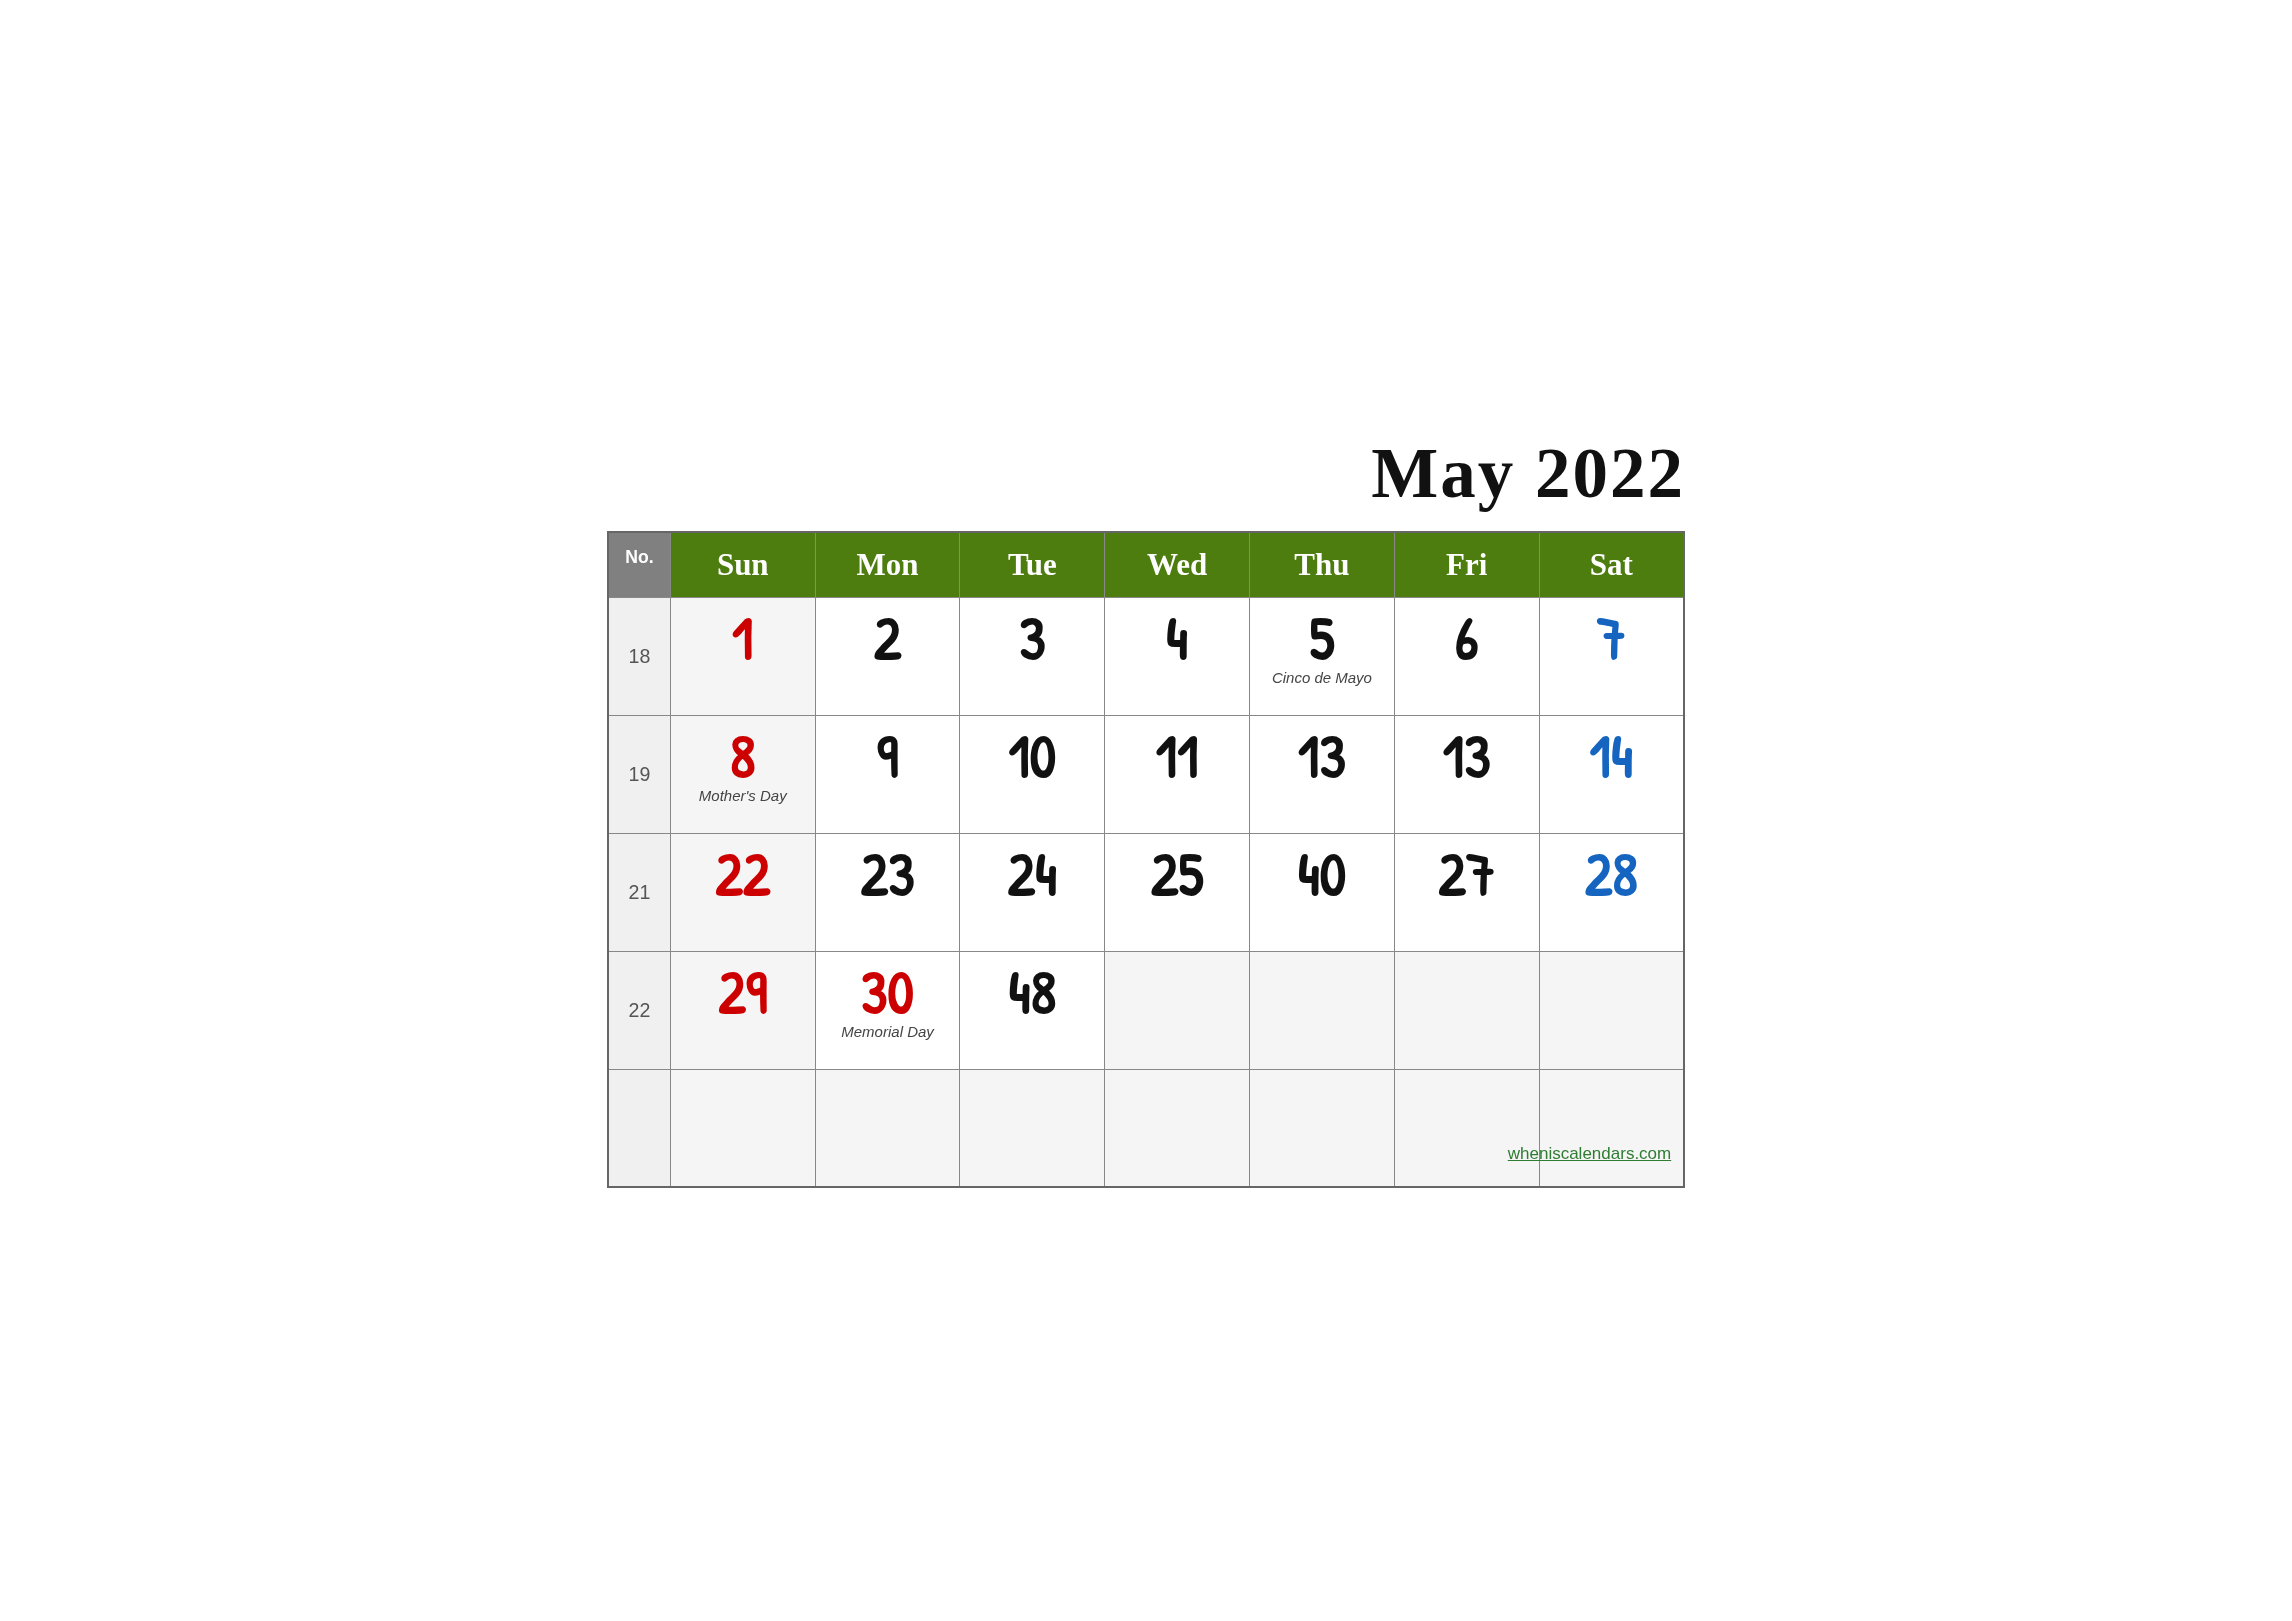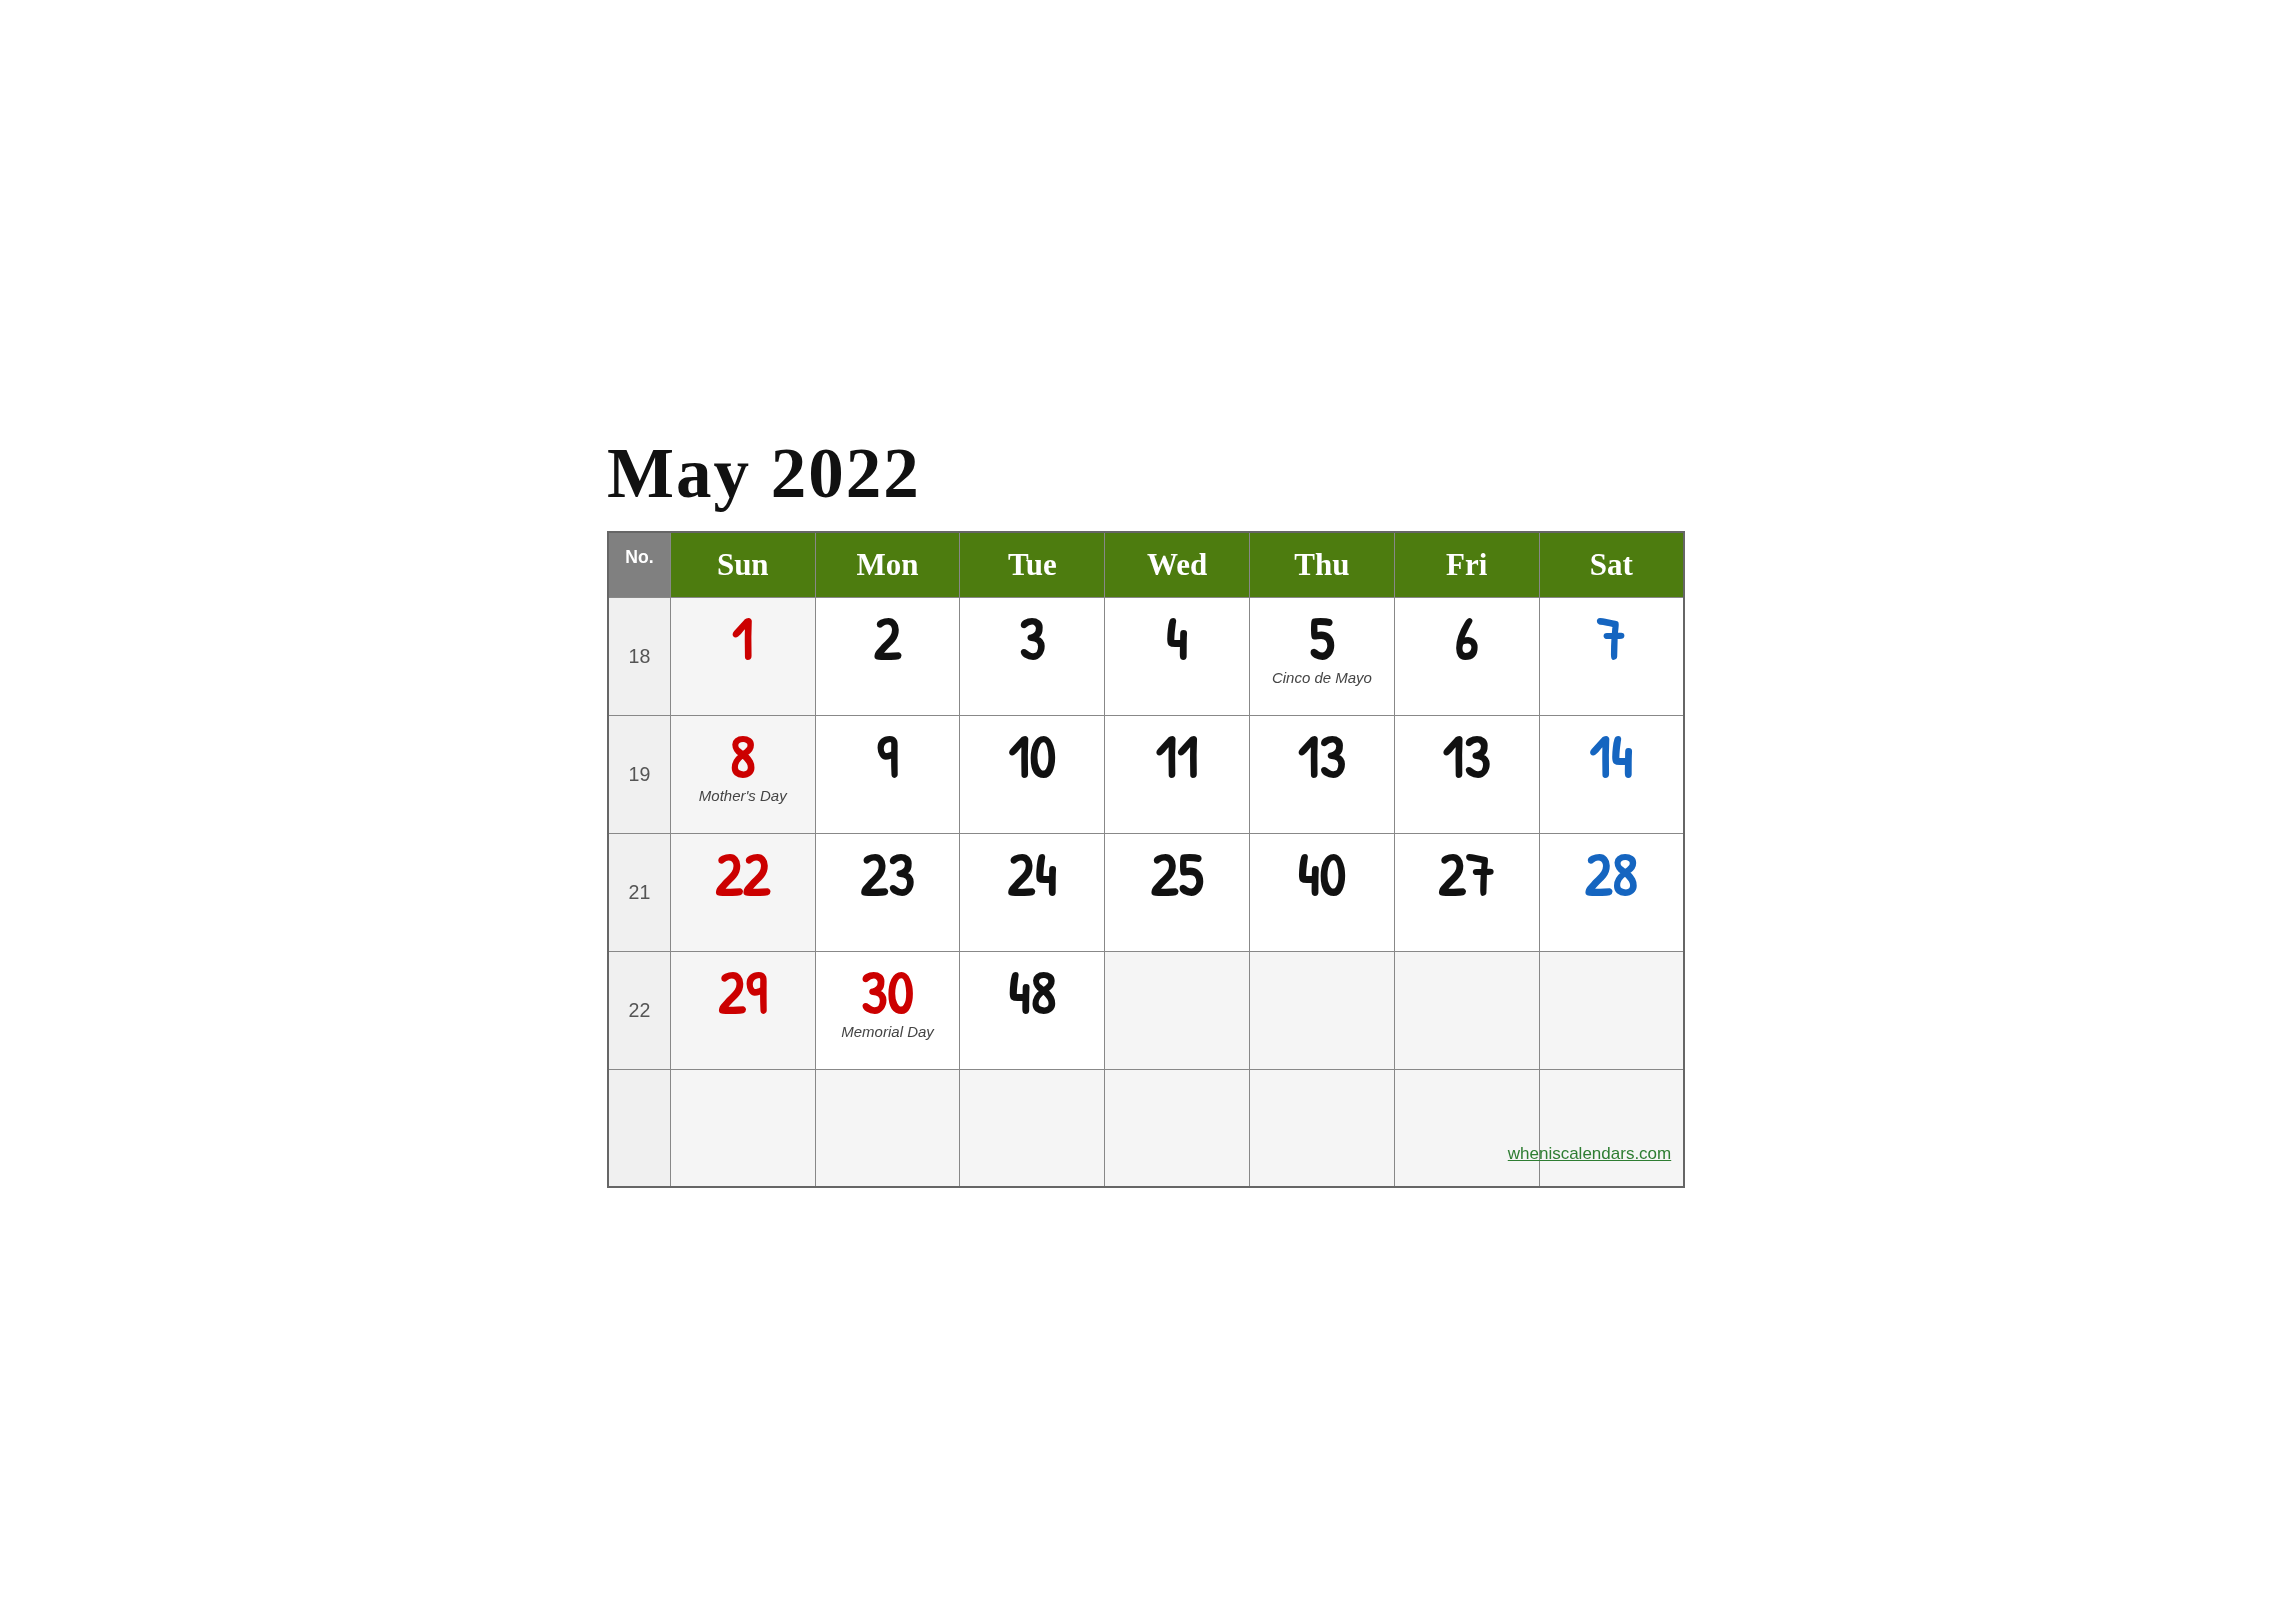--- a/index.html
+++ b/index.html
@@ -14,21 +14,21 @@
       font-family: 'Arial', sans-serif;
       padding: 19.6px;
     }
 
     .calendar-container {
       width: 100%;
       max-width: 1078px;
     }
 
     .calendar-title {
-      text-align: left;
+      text-align: right;
       font-size: 71px;
       font-weight: 900;
       color: #111;
       margin-bottom: 17.6px;
       font-family: 'Georgia', serif;
       letter-spacing: 2px;
     }
 
     .calendar-table {
       width: 100%;

